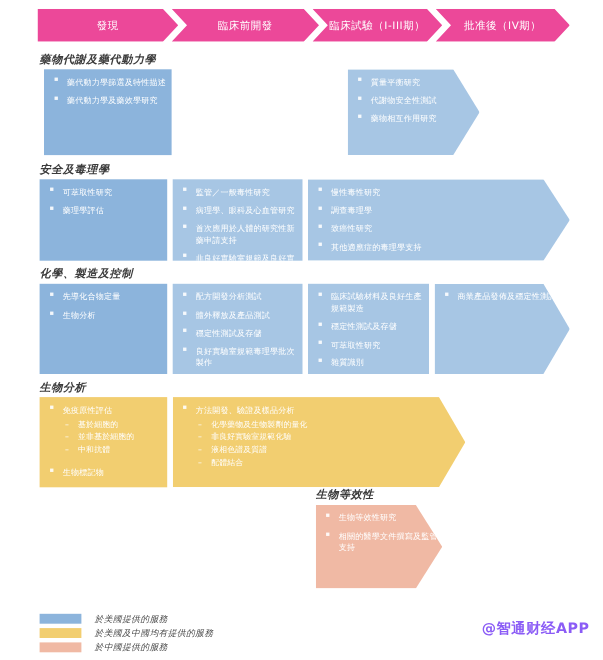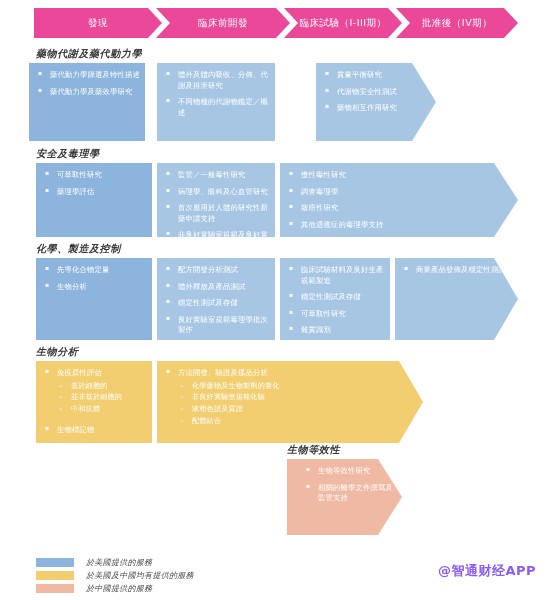--- a/index.html
+++ b/index.html
@@ -29,21 +29,21 @@
   .sec-title {
     position: absolute; font-size: 10px; font-weight: bold; font-style: italic;
     color: #3B3B3B; letter-spacing: .6px; white-space: nowrap;
   }
 
   
   .blk { position: absolute; overflow: hidden; }
   .blk.blue   { background: #8CB4DC; }
   .blk.blue-l { background: #A7C6E4; }
   .blk.yellow { background: #F2CE70; }
-  .blk.salmon { background: #F0B9A4; padding-left: 10px; }
+  .blk.salmon { background: #F0B9A4; }
   .blk.arrow  { }
 
   ul.items { list-style: none; margin: 7px 4px 0 6px; }
   ul.items > li {
     position: relative; padding-left: 15px; margin-bottom: 6px;
     font-size: 7.3px; line-height: 1.45; color: #ffffff; letter-spacing: .2px;
   }
   ul.items > li::before {
     content: "\25AA"; position: absolute; left: 3px; top: -1px;
     font-size: 6px; color: #ffffff; opacity: .9;
@@ -82,33 +82,27 @@
 
   <div class="phase-band">
     <div class="phase p1">發現</div>
     <div class="phase p2">臨床前開發</div>
     <div class="phase p3">臨床試驗（I-III期）</div>
     <div class="phase p4">批准後（IV期）</div>
   </div>
 
   <div class="sec-title" style="left:36px; top:47px;">藥物代謝及藥代動力學</div>
 
-  <div class="blk blue" style="left:29px; top:63px; width:116px; height:78px;">
+  <div class="blk blue" style="left:40px; top:63px; width:116px; height:78px;">
     <ul class="items loose">
       <li>藥代動力學篩選及特性描述</li>
       <li>藥代動力學及藥效學研究</li>
     </ul>
   </div>
 
-  <div class="blk blue-l" style="left:157px; top:63px; width:118px; height:78px;">
-    <ul class="items">
-      <li>體外及體內吸收、分佈、代謝及排泄研究</li>
-      <li>不同物種的代謝物鑑定／概述</li>
-    </ul>
-  </div>
 
   <div class="blk blue-l arrow" style="left:280px; top:63px; width:120px; height:78px; clip-path: polygon(0 0, 96px 0, 120px 50%, 96px 100%, 0 100%); margin-left: 36px;">
     <ul class="items loose">
       <li>質量平衡研究</li>
       <li>代謝物安全性測試</li>
       <li>藥物相互作用研究</li>
     </ul>
   </div>
 
   <div class="sec-title" style="left:36px; top:147px;">安全及毒理學</div>

